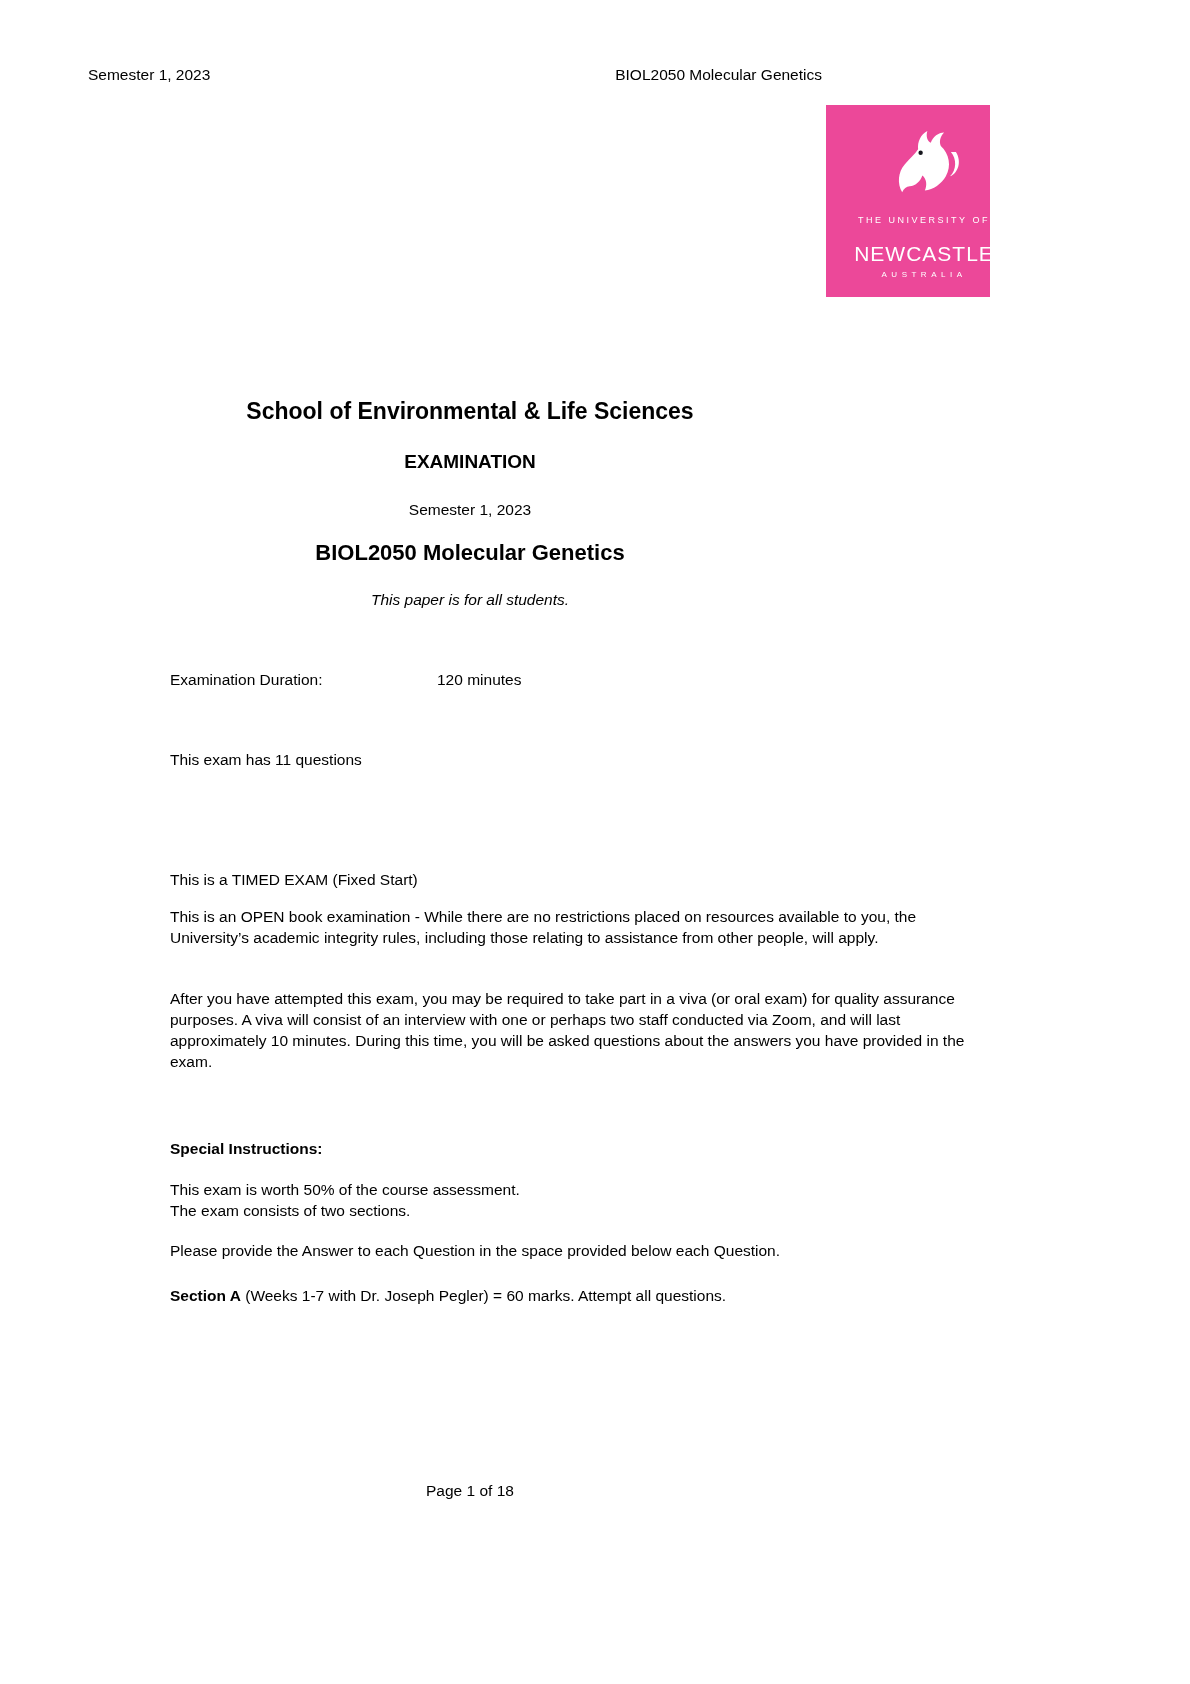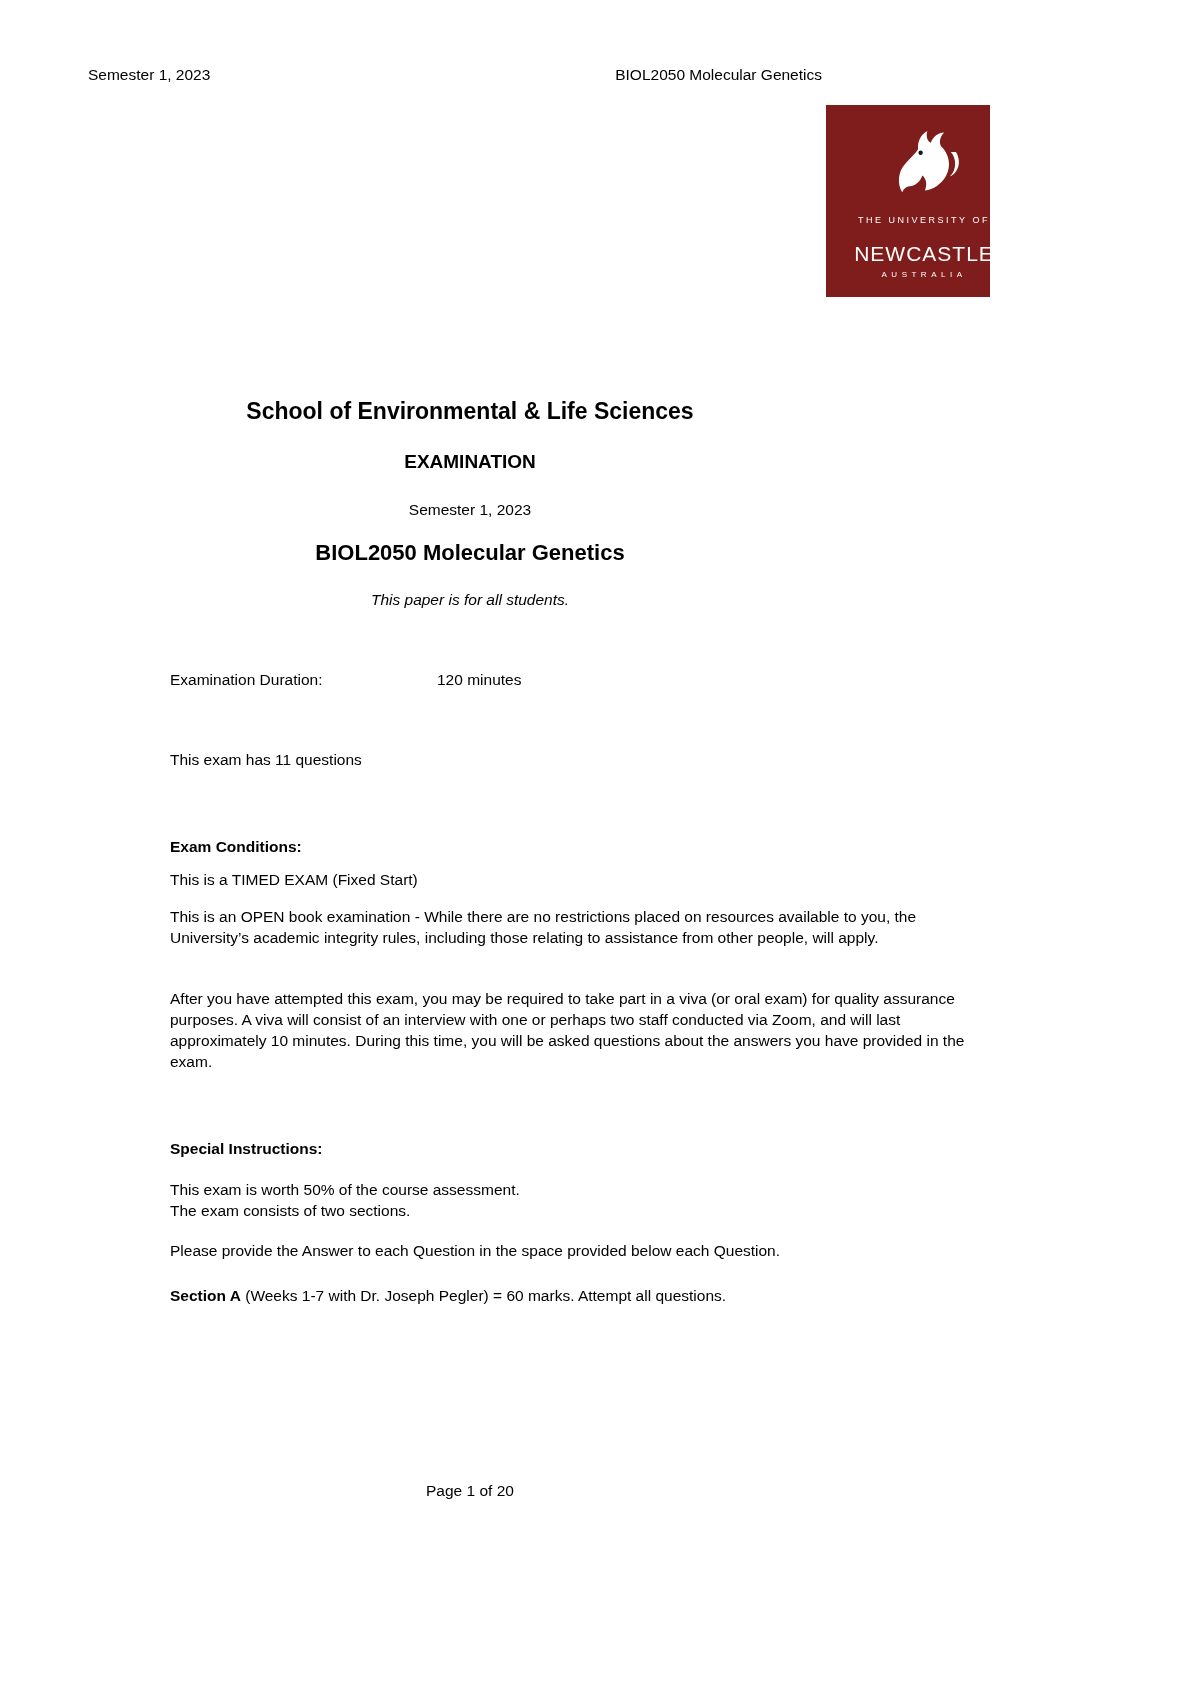--- a/index.html
+++ b/index.html
@@ -16,21 +16,21 @@
   .hdr { position: absolute; top: 66px; font-size: 15.5px; }
   .hdr-left { left: 88px; }
   .hdr-right { right: 168px; }
 
   .logo-box {
     position: absolute;
     top: 105px;
     left: 826px;
     width: 196px;
     height: 192px;
-    background: #7f1d1d;
+    background: #ec4899;
     color: #ffffff;
     display: flex;
     flex-direction: column;
     align-items: center;
   }
   .logo-box svg { margin-top: 20px; width: 84px; height: 84px; }
   .logo-l1 { font-size: 9px;  letter-spacing: 2.5px; margin-top: 6px; white-space: nowrap; }
   .logo-l2 { font-size: 21px; letter-spacing: 1px;   margin-top: 17px; white-space: nowrap; }
   .logo-l3 { font-size: 8px;  letter-spacing: 4.5px; margin-top: 4px; white-space: nowrap; }
 
@@ -87,33 +87,32 @@
   <div class="centered t-sem">Semester 1, 2023</div>
   <div class="centered t-course">BIOL2050 Molecular Genetics</div>
   <div class="centered t-note">This paper is for all students.</div>
 
   <div class="body-block duration-row">
     <span class="duration-label">Examination Duration:</span><span>120 minutes</span>
   </div>
 
   <div class="body-block q-count">This exam has 11 questions</div>
 
-  <div class="body-block cond-head">Exam Conditions:</div>
   <div class="body-block timed">This is a TIMED EXAM (Fixed Start)</div>
   <div class="body-block openbook">This is an OPEN book examination - While there are no restrictions placed on resources available to you, the University’s academic integrity rules, including those relating to assistance from other people, will apply.</div>
   <div class="body-block viva">After you have attempted this exam, you may be required to take part in a viva (or oral exam) for quality assurance purposes. A viva will consist of an interview with one or perhaps two staff conducted via Zoom, and will last approximately 10 minutes. During this time, you will be asked questions about the answers you have provided in the exam.</div>
 
   <div class="body-block spec-head">Special Instructions:</div>
 
   <div class="body-block worth-lines">
     <div>This exam is worth 50% of the course assessment.</div>
     <div>The exam consists of two sections.</div>
   </div>
 
   <div class="body-block answer-note">Please provide the Answer to each Question in the space provided below each Question.</div>
 
   <div class="body-block sections">
     <div><b>Section A</b><span> (Weeks 1-7 with Dr. Joseph Pegler) = 60 marks. Attempt all questions.</span></div>
   </div>
 
-  <div class="centered footer">Page 1 of 20</div>
+  <div class="centered footer">Page 1 of 18</div>
 
 </div>
 
 </body></html>

